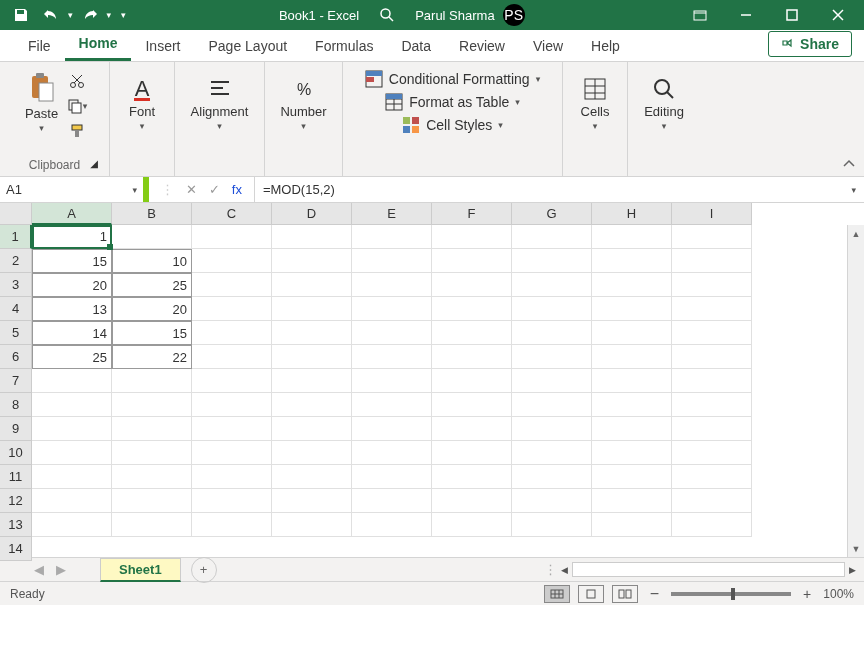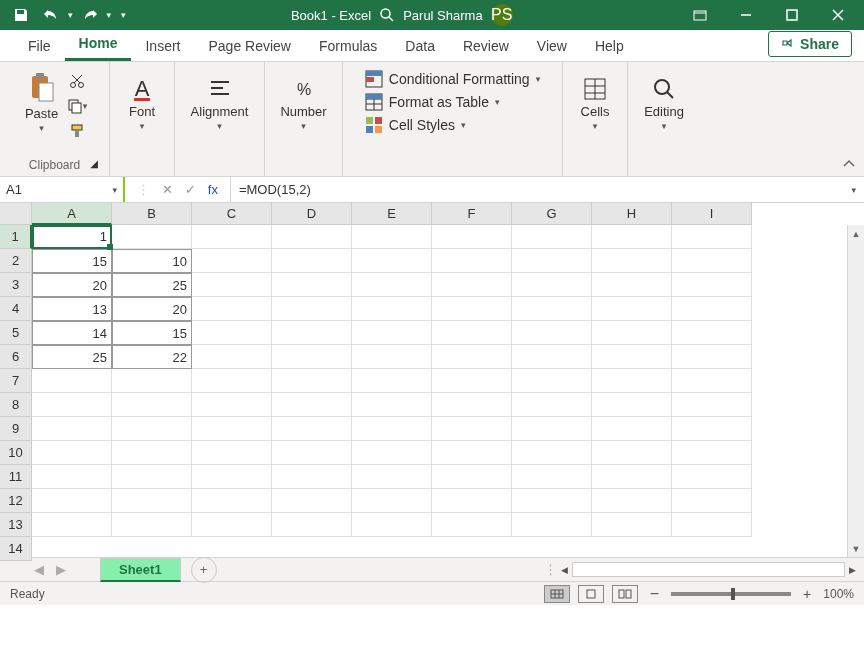--- a/index.html
+++ b/index.html
@@ -2,50 +2,50 @@
 <html><head>
   <meta charset="utf-8">
   <style>
     * { margin: 0; padding: 0; box-sizing: border-box; font-family: 'Segoe UI', Tahoma, sans-serif; }
     body { width: 864px; height: 658px; background: #fff; overflow: hidden; font-size: 13px; color: #333; }
     
     
     .title-bar { background: #217346; height: 30px; display: flex; align-items: center; color: #fff; }
     .title-left { display: flex; align-items: center; gap: 4px; padding-left: 8px; }
     .qat-btn { width: 26px; height: 26px; display: flex; align-items: center; justify-content: center; cursor: pointer; }
-    .title-center { flex: 1; text-align: center; font-size: 13px; display: flex; align-items: center; justify-content: center; gap: 8px; }
+    .title-center { flex: 1; text-align: center; font-size: 13px; display: flex; align-items: center; justify-content: center; gap: 20px; }
     .title-right { display: flex; align-items: center; gap: 2px; padding-right: 4px; }
     .win-btn { width: 44px; height: 30px; display: flex; align-items: center; justify-content: center; cursor: pointer; }
-    .avatar { width: 22px; height: 22px; border-radius: 50%; background: #4d7c0f; display: flex; align-items: center; justify-content: center; font-size: 16px; }
+    .avatar { width: 22px; height: 22px; border-radius: 50%; background: #000000; display: flex; align-items: center; justify-content: center; font-size: 14px; }
     .user-area { display: flex; align-items: center; gap: 8px; }
     
     
     .ribbon-tabs { background: #fff; height: 32px; display: flex; align-items: flex-end; border-bottom: 1px solid #d4d4d4; padding-left: 14px; }
     .ribbon-tab { padding: 7px 14px; font-size: 14px; cursor: pointer; color: #444; }
     .ribbon-tab.active { border-bottom: 3px solid #217346; color: #217346; font-weight: 600; }
     .share-btn { margin-left: auto; margin-right: 12px; padding: 4px 12px; border: 1px solid #217346; border-radius: 3px; color: #217346; font-weight: 600; display: flex; align-items: center; gap: 5px; margin-bottom: 4px; font-size: 14px; }
     
     
     .ribbon { background: #f3f2f1; height: 115px; display: flex; border-bottom: 1px solid #d4d4d4; position: relative; }
     .ribbon-group { border-right: 1px solid #d4d4d4; padding: 4px 8px; display: flex; flex-direction: column; align-items: center; justify-content: space-between; }
     .group-label { font-size: 12px; color: #666; padding: 2px 0; }
     .group-body { flex: 1; display: flex; align-items: flex-start; gap: 4px; padding-top: 4px; }
     .big-btn { display: flex; flex-direction: column; align-items: center; gap: 2px; padding: 2px 4px; cursor: pointer; }
     .big-btn-label { font-size: 13px; }
     .small-col { display: flex; flex-direction: column; gap: 3px; }
     .small-btn { width: 22px; height: 22px; display: flex; align-items: center; justify-content: center; cursor: pointer; }
-    .styles-body { display: flex; flex-direction: column; gap: 5px; padding: 4px 6px; align-items: flex-start; flex: 1;}
+    .styles-body { display: flex; flex-direction: column; gap: 5px; padding: 4px 6px; align-items: center; flex: 1;}
     .style-item { display: flex; align-items: center; gap: 6px; cursor: pointer; font-size: 14px; }
     .collapse-ribbon { position: absolute; right: 8px; bottom: 5px; }
     .dialog-launcher { position: absolute; right: 3px; bottom: 3px; font-size: 10px; }
     .group-label-row { position: relative; width: 100%; text-align: center; }
     
     
     .formula-bar { height: 26px; border-bottom: 1px solid #d4d4d4; display: flex; align-items: stretch; }
-    .name-box { width: 125px; border-right: 2px solid #84cc16; display: flex; align-items: center; padding: 0 6px; font-size: 13px; justify-content: space-between; }
+    .name-box { width: 149px; border-right: 6px solid #84cc16; display: flex; align-items: center; padding: 0 6px; font-size: 13px; justify-content: space-between; }
     .fx-icons { display: flex; align-items: center; gap: 12px; padding: 0 12px; border-right: 1px solid #d4d4d4; color: #999; }
     .formula-input { flex: 1; padding: 0 8px; display: flex; align-items: center; font-size: 13px; justify-content: space-between; }
     
     
     .grid-area { display: flex; height: 354px; background: #fff; position: relative; }
     .corner { width: 32px; height: 22px; background: #e6e6e6; border-right: 1px solid #ccc; border-bottom: 1px solid #ccc; }
     .col-headers { display: flex; height: 22px; }
     .col-h { width: 80px; background: #e6e6e6; border-right: 1px solid #ccc; border-bottom: 1px solid #ccc; text-align: center; font-size: 13px; line-height: 22px; }
     .col-h.sel { background: #d3e5d7; border-bottom: 2px solid #217346; }
     .row-headers { display: flex; flex-direction: column; }
@@ -57,21 +57,21 @@
     .cell.text-left { text-align: left; }
     .cell.bordered { border: 1px solid #999; }
     .selected-cell { position: absolute; border: 2px solid #217346; width: 80px; height: 24px; top: 0; left: 0; pointer-events: none; }
     .selected-cell::after { content: ''; position: absolute; right: -3px; bottom: -3px; width: 6px; height: 6px; background: #217346; }
     .vscroll { position: absolute; right: 0; top: 22px; bottom: 0; width: 17px; background: #f0f0f0; border-left: 1px solid #d4d4d4; display: flex; flex-direction: column; }
     .scroll-btn { height: 17px; display: flex; align-items: center; justify-content: center; font-size: 9px; color: #666; }
     
     
     .sheet-tabs { height: 24px; border-top: 1px solid #d4d4d4; display: flex; align-items: center; background: #f3f2f1; }
     .tab-nav { width: 100px; display: flex; align-items: center; justify-content: center; gap: 12px; color: #aaa; }
-    .sheet-tab { padding: 3px 18px; background: #86efac; border: 1px solid #ccc; border-bottom: 2px solid #217346; color: #217346; font-weight: 600; font-size: 13px; }
+    .sheet-tab { padding: 3px 18px; background: #fef9c3; border: 1px solid #ccc; border-bottom: 2px solid #217346; color: #217346; font-weight: 600; font-size: 13px; }
     .add-sheet { width: 26px; height: 26px; border: 1px solid #ccc; border-radius: 50%; display: flex; align-items: center; justify-content: center; margin-left: 10px; color: #666; }
     .hscroll-area { margin-left: auto; width: 320px; display: flex; align-items: center; gap: 4px; padding-right: 8px; }
     .hscroll-track { flex: 1; height: 15px; background: #fff; border: 1px solid #ccc; }
     
     
     .status-bar { height: 24px; background: #f3f2f1; border-top: 1px solid #d4d4d4; display: flex; align-items: center; padding: 0 10px; font-size: 12px; color: #555; }
     .status-right { margin-left: auto; display: flex; align-items: center; gap: 12px; }
     .view-btns { display: flex; gap: 8px; }
     .view-btn { width: 26px; height: 18px; border: 1px solid #888; display: flex; align-items: center; justify-content: center; }
     .view-btn.active { background: #ccc; }
@@ -141,21 +141,21 @@
           <line x1="11" y1="1" x2="1" y2="11" stroke="#fff" stroke-width="1.5"></line>
         </svg>
       </div>
   </div>
 </div>
 
 <div class="ribbon-tabs">
   <div class="ribbon-tab">File</div>
   <div class="ribbon-tab active">Home</div>
   <div class="ribbon-tab">Insert</div>
-  <div class="ribbon-tab">Page Review</div>
+  <div class="ribbon-tab">Page Layout</div>
   <div class="ribbon-tab">Formulas</div>
   <div class="ribbon-tab">Data</div>
   <div class="ribbon-tab">Review</div>
   <div class="ribbon-tab">View</div>
   <div class="ribbon-tab">Help</div>
   <div class="share-btn">
     <svg width="14" height="14" viewBox="0 0 14 14">
         <path d="M10 3L6 6v-2H2v4h4v-2l4 3V3z" fill="none" stroke="#217346" stroke-width="1.2"></path>
       </svg>
     <span>Share</span>

